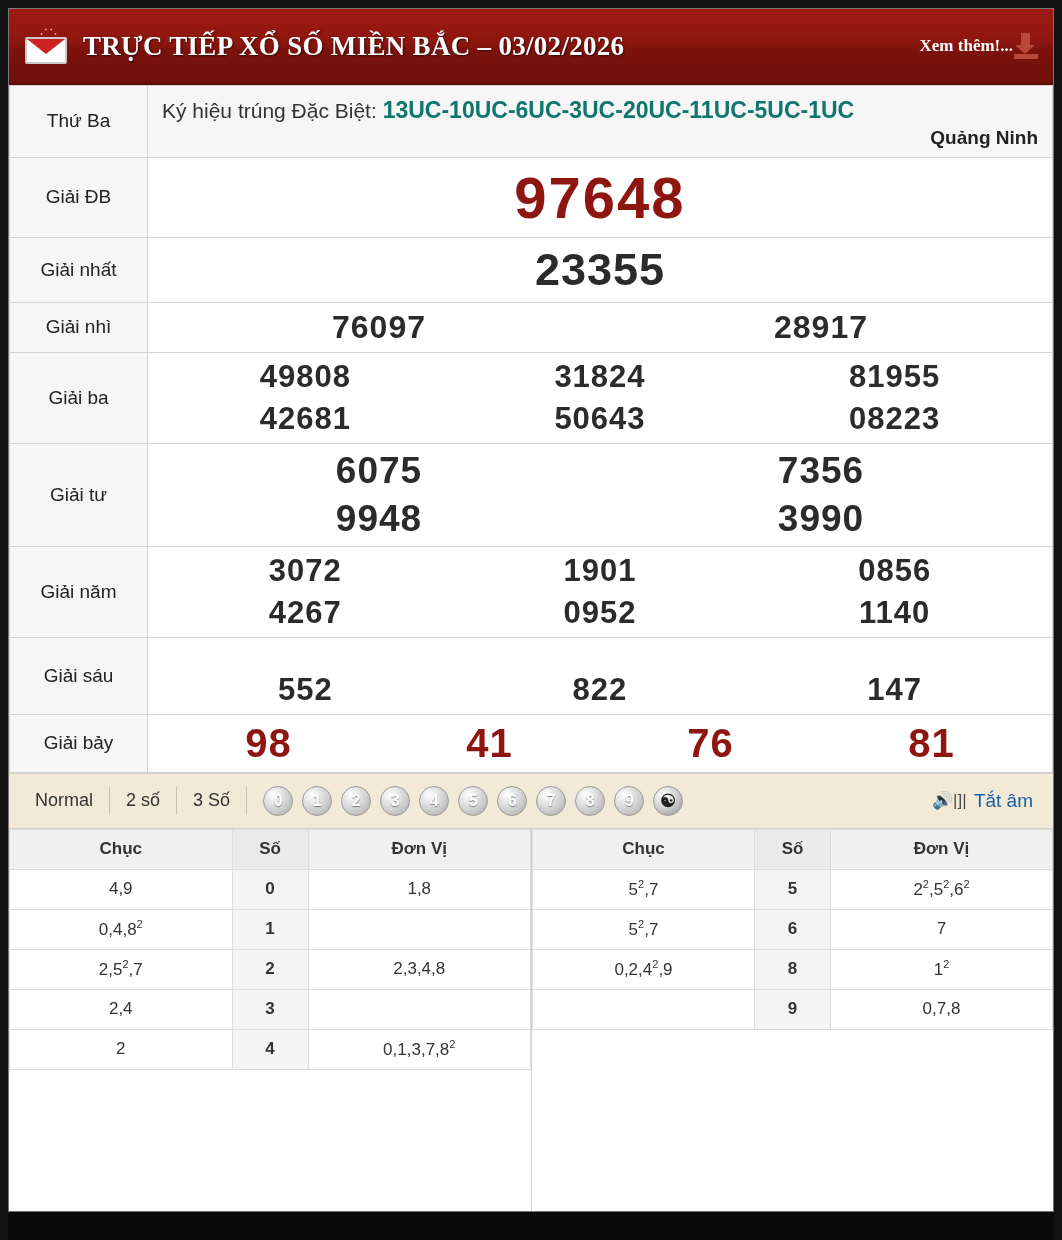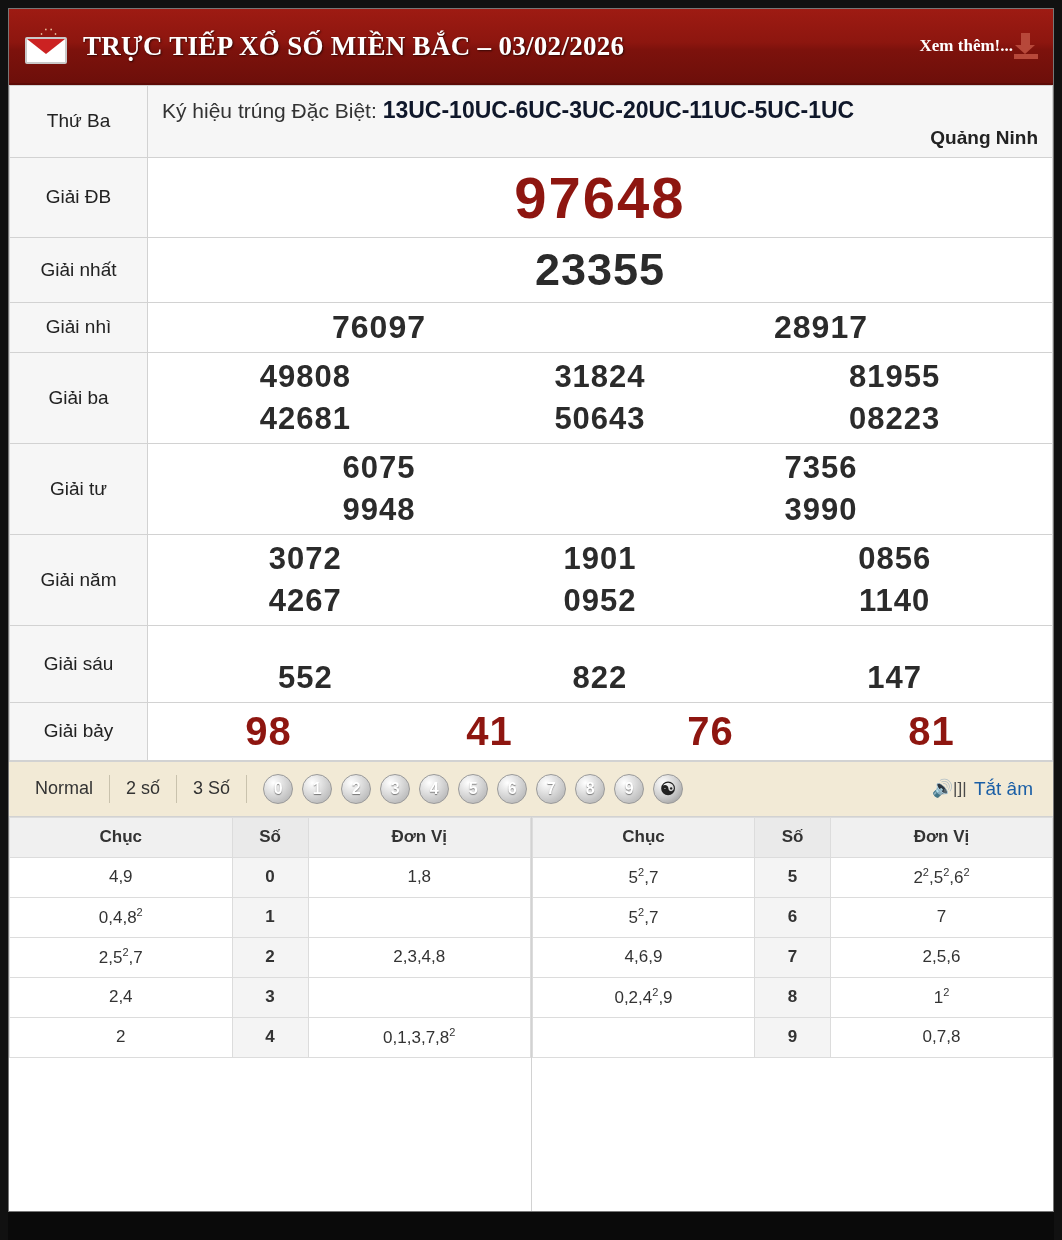--- a/index.html
+++ b/index.html
@@ -115,40 +115,40 @@
     background: #f6f6f6;
     font-family: "Liberation Sans", sans-serif;
   }
   .row-kyhieu td { background: #f6f6f6; }
   .kyhieu-cell { padding: 10px 14px 8px 14px; }
   .kyhieu-line {
     font-size: 21px;
     color: #333;
     line-height: 1.25;
   }
-  .kyhieu-line b { font-size: 23px; color: #0f172a; }
+  .kyhieu-line b { font-size: 23px; color: #0f766e; }
   .province {
     text-align: right;
     font-size: 19px;
     font-weight: bold;
     color: #222;
     margin-top: 2px;
   }
   .nums { padding: 6px 10px; }
   .nums .line {
     display: flex;
     justify-content: space-around;
     align-items: center;
   }
   .n { font-weight: bold; color: #2b2b2b; letter-spacing: 1px; }
   .db { color: #8e1610; font-size: 58px; font-weight: bold; text-align: center; letter-spacing: 2px; }
   .g1 { font-size: 45px; }
   .g2 { font-size: 32px; }
   .g3 { font-size: 31px; }
-  .g4 { font-size: 31px; }
+  .g4 { font-size: 37px; }
   .g5 { font-size: 31px; }
   .g6 { font-size: 31px; margin-top: 28px; }
   .g7 { font-size: 40px; color: #8e1610; }
   .two .line { justify-content: space-around; }
   .two .line > span { width: 50%; text-align: center; }
   .three .line > span { width: 33.33%; text-align: center; }
   .four .line > span { width: 25%; text-align: center; }
   .stack .line + .line { margin-top: 6px; }
 
   
@@ -438,25 +438,20 @@
             <td>5<sup>2</sup>,7</td>
             <td class="col-so">5</td>
             <td>2<sup>2</sup>,5<sup>2</sup>,6<sup>2</sup></td>
           </tr>
           <tr>
             <td>5<sup>2</sup>,7</td>
             <td class="col-so">6</td>
             <td>7</td>
           </tr>
           <tr>
-            <td>4,6,9</td>
-            <td class="col-so">7</td>
-            <td>2,5,6</td>
-          </tr>
-          <tr>
             <td>0,2,4<sup>2</sup>,9</td>
             <td class="col-so">8</td>
             <td>1<sup>2</sup></td>
           </tr>
           <tr>
             <td></td>
             <td class="col-so">9</td>
             <td>0,7,8</td>
           </tr>
         </tbody>

